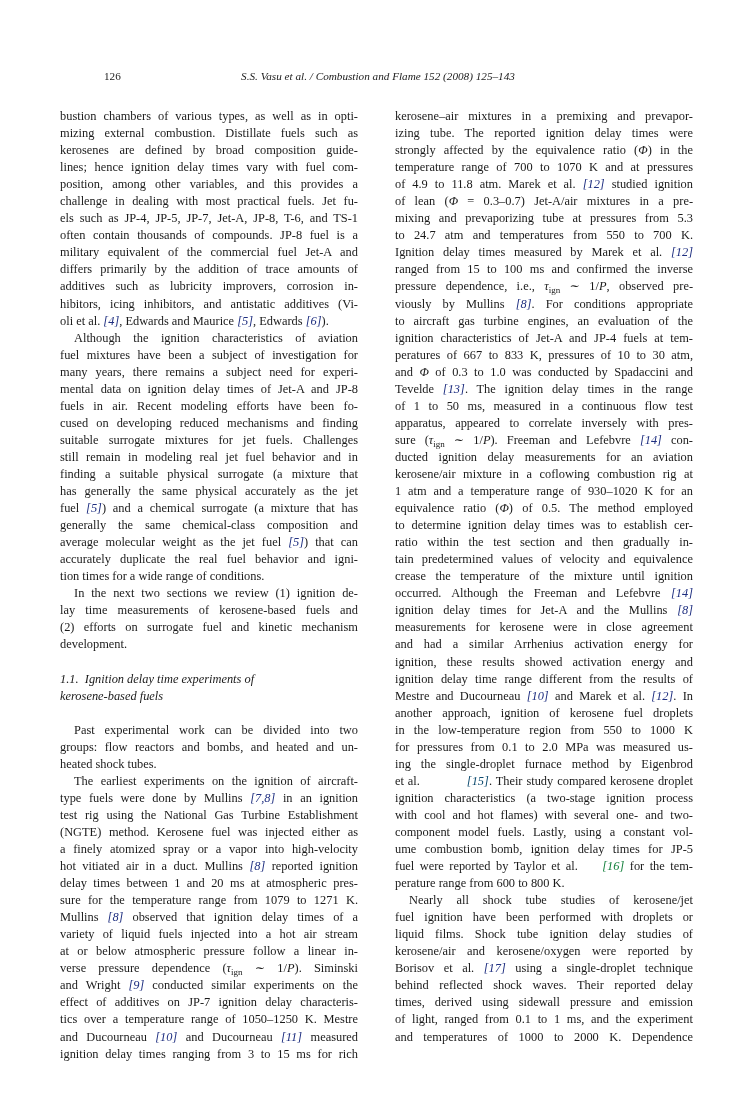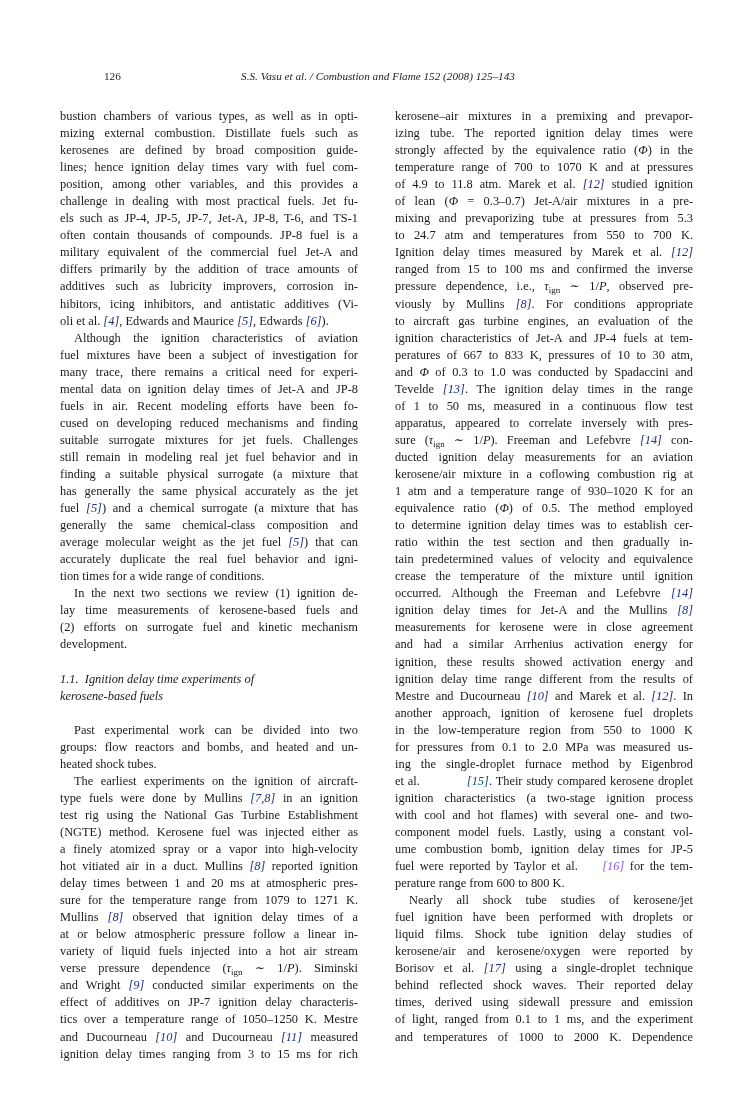--- a/index.html
+++ b/index.html
@@ -38,21 +38,21 @@
     <span class="ln">challenge in dealing with most practical fuels. Jet fu-</span>
     <span class="ln">els such as JP-4, JP-5, JP-7, Jet-A, JP-8, T-6, and TS-1</span>
     <span class="ln">often contain thousands of compounds. JP-8 fuel is a</span>
     <span class="ln">military equivalent of the commercial fuel Jet-A and</span>
     <span class="ln">differs primarily by the addition of trace amounts of</span>
     <span class="ln">additives such as lubricity improvers, corrosion in-</span>
     <span class="ln">hibitors, icing inhibitors, and antistatic additives (Vi-</span>
     <span class="ln last">oli et al. <span class="cite" style="color: rgb(31, 47, 128);">[4]</span>, Edwards and Maurice <span class="cite" style="color: rgb(31, 47, 128);">[5]</span>, Edwards <span class="cite" style="color: rgb(31, 47, 128);">[6]</span>).</span>
     <span class="ln indent">Although the ignition characteristics of aviation</span>
     <span class="ln">fuel mixtures have been a subject of investigation for</span>
-    <span class="ln">many trace, there remains a critical need for experi-</span>
+    <span class="ln">many years, there remains a subject need for experi-</span>
     <span class="ln">mental data on ignition delay times of Jet-A and JP-8</span>
     <span class="ln">fuels in air. Recent modeling efforts have been fo-</span>
     <span class="ln">cused on developing reduced mechanisms and finding</span>
     <span class="ln">suitable surrogate mixtures for jet fuels. Challenges</span>
     <span class="ln">still remain in modeling real jet fuel behavior and in</span>
     <span class="ln">finding a suitable physical surrogate (a mixture that</span>
     <span class="ln">has generally the same physical accurately as the jet</span>
     <span class="ln">fuel <span class="cite" style="color: rgb(31, 47, 128);">[5]</span>) and a chemical surrogate (a mixture that has</span>
     <span class="ln">generally the same chemical-class composition and</span>
     <span class="ln">average molecular weight as the jet fuel <span class="cite" style="color: rgb(31, 47, 128);">[5]</span>) that can</span>
@@ -71,22 +71,22 @@
     <span class="ln last">heated shock tubes.</span>
     <span class="ln indent">The earliest experiments on the ignition of aircraft-</span>
     <span class="ln">type fuels were done by Mullins <span class="cite" style="color: rgb(31, 47, 128);">[7,8]</span> in an ignition</span>
     <span class="ln">test rig using the National Gas Turbine Establishment</span>
     <span class="ln">(NGTE) method. Kerosene fuel was injected either as</span>
     <span class="ln">a finely atomized spray or a vapor into high-velocity</span>
     <span class="ln">hot vitiated air in a duct. Mullins <span class="cite" style="color: rgb(31, 47, 128);">[8]</span> reported ignition</span>
     <span class="ln">delay times between 1 and 20 ms at atmospheric pres-</span>
     <span class="ln">sure for the temperature range from 1079 to 1271 K.</span>
     <span class="ln">Mullins <span class="cite" style="color: rgb(31, 47, 128);">[8]</span> observed that ignition delay times of a</span>
+    <span class="ln">variety of liquid fuels injected into a hot air stream</span>
     <span class="ln">at or below atmospheric pressure follow a linear in-</span>
-    <span class="ln">variety of liquid fuels injected into a hot air stream</span>
     <span class="ln">verse pressure dependence (<i class="m">τ</i><span class="sub">ign</span> ∼ 1/<i class="m">P</i>). Siminski</span>
     <span class="ln">and Wright <span class="cite" style="color: rgb(31, 47, 128);">[9]</span> conducted similar experiments on the</span>
     <span class="ln">effect of additives on JP-7 ignition delay characteris-</span>
     <span class="ln">tics over a temperature range of 1050–1250 K. Mestre</span>
     <span class="ln">and Ducourneau <span class="cite" style="color: rgb(31, 47, 128);">[10]</span> and Ducourneau <span class="cite" style="color: rgb(31, 47, 128);">[11]</span> measured</span>
     <span class="ln">ignition delay times ranging from 3 to 15 ms for rich</span>
   </div>
 <div class="col right" id="col-right">
     <span class="ln">kerosene–air mixtures in a premixing and prevapor-</span>
     <span class="ln">izing tube. The reported ignition delay times were</span>
@@ -125,21 +125,21 @@
     <span class="ln">Mestre and Ducourneau <span class="cite" style="color: rgb(31, 47, 128);">[10]</span> and Marek et al. <span class="cite" style="color: rgb(31, 47, 128);">[12]</span>. In</span>
     <span class="ln">another approach, ignition of kerosene fuel droplets</span>
     <span class="ln">in the low-temperature region from 550 to 1000 K</span>
     <span class="ln">for pressures from 0.1 to 2.0 MPa was measured us-</span>
     <span class="ln">ing the single-droplet furnace method by Eigenbrod</span>
     <span class="ln">et al. <span class="cite" style="color: #0c4a6e; margin-left: 43px;">[15]</span>. Their study compared kerosene droplet</span>
     <span class="ln">ignition characteristics (a two-stage ignition process</span>
     <span class="ln">with cool and hot flames) with several one- and two-</span>
     <span class="ln">component model fuels. Lastly, using a constant vol-</span>
     <span class="ln">ume combustion bomb, ignition delay times for JP-5</span>
-    <span class="ln">fuel were reported by Taylor et al. <span class="cite" style="color: #8b5cf6; padding-left: 19px;">[16]</span> for the tem-</span>
+    <span class="ln">fuel were reported by Taylor et al. <span class="cite" style="color: #15803d; padding-left: 19px;">[16]</span> for the tem-</span>
     <span class="ln last">perature range from 600 to 800 K.</span>
     <span class="ln indent">Nearly all shock tube studies of kerosene/jet</span>
     <span class="ln">fuel ignition have been performed with droplets or</span>
     <span class="ln">liquid films. Shock tube ignition delay studies of</span>
     <span class="ln">kerosene/air and kerosene/oxygen were reported by</span>
     <span class="ln">Borisov et al. <span class="cite" style="color: rgb(31, 47, 128);">[17]</span> using a single-droplet technique</span>
     <span class="ln">behind reflected shock waves. Their reported delay</span>
     <span class="ln">times, derived using sidewall pressure and emission</span>
     <span class="ln">of light, ranged from 0.1 to 1 ms, and the experiment</span>
     <span class="ln">and temperatures of 1000 to 2000 K. Dependence</span>

